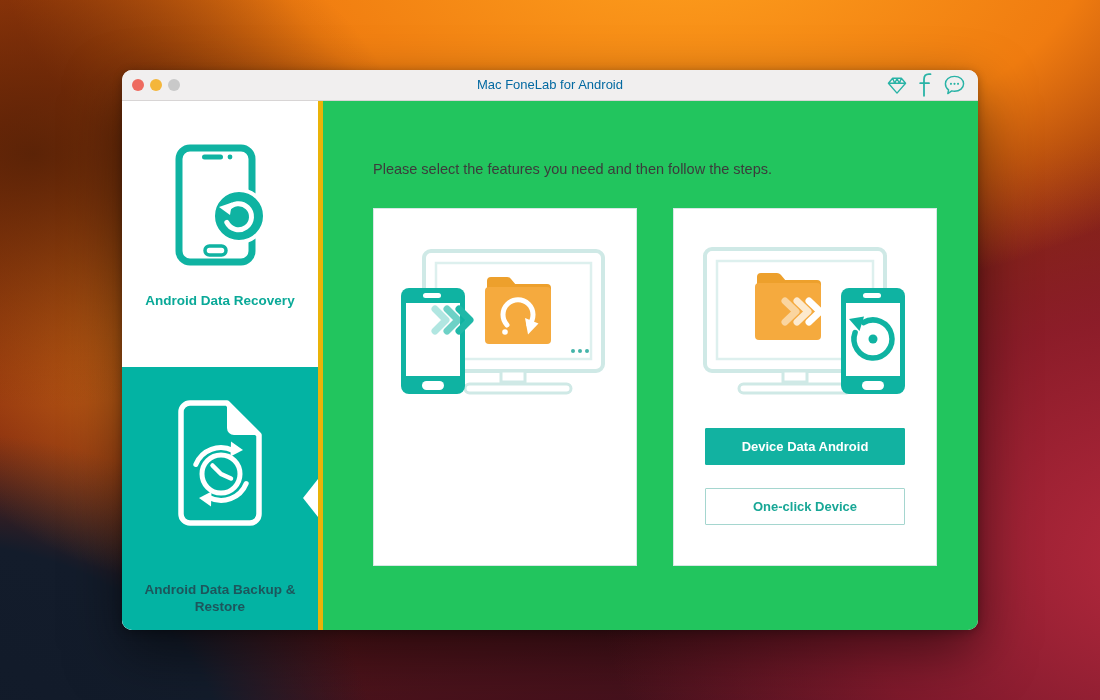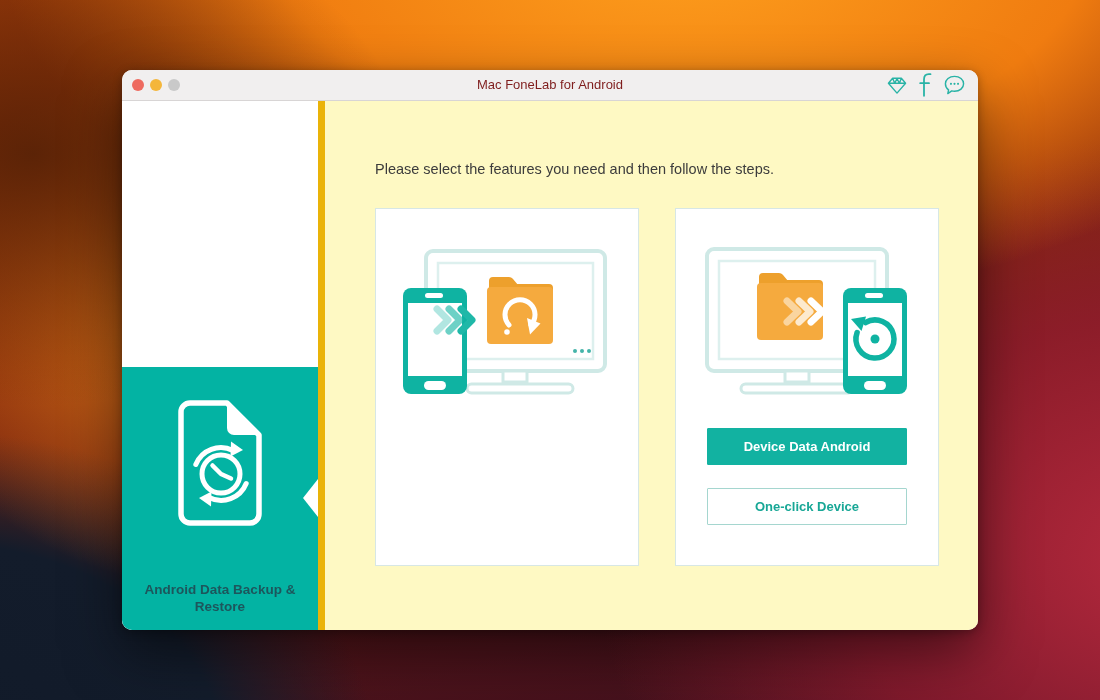--- a/index.html
+++ b/index.html
@@ -24,21 +24,21 @@
   .titlebar{
     position:absolute;top:0;left:0;right:0;height:30px;
     background:#f1efef;border-bottom:1px solid #d8d5d5;
   }
   .tl{position:absolute;top:9px;width:12px;height:12px;border-radius:50%;}
   .tl.red{left:10px;background:#ee6a5f;}
   .tl.yellow{left:28px;background:#f4b63b;}
   .tl.gray{left:46px;background:#c9c9c9;}
   .wtitle{
     position:absolute;left:0;right:0;top:0;height:30px;line-height:30px;
-    text-align:center;font-size:13px;color:#7f1d1d;font-weight:500;pointer-events:none;
+    text-align:center;font-size:13px;color:#0369a1;font-weight:500;pointer-events:none;
   }
   .tb-icons{position:absolute;right:12px;top:0;height:30px;display:flex;align-items:center;gap:11px;}
   .tb-icons svg{display:block;}
   
   .sidebar{position:absolute;top:31px;left:0;width:196px;bottom:0;background:#fff;}
   .side-item{position:absolute;left:0;width:100%;cursor:default;}
   .item-recovery{top:0;height:266px;background:#fff;}
   .item-backup{top:266px;height:263px;background:#03b3a3;}
   .side-icon{position:absolute;}
   .item-recovery .side-icon{left:53px;top:43px;}
@@ -48,21 +48,21 @@
     font-size:13.5px;font-weight:700;line-height:1.25;
   }
   .item-recovery .side-label{top:192px;color:#0aa998;}
   .item-backup .side-label{top:183px;color:#1d565c;margin-top:32px;}
   .notch{
     position:absolute;right:0;top:112px;width:0;height:0;
     border-top:19px solid transparent;border-bottom:19px solid transparent;
     border-right:15px solid #ffffff;
   }
   
-  .content{position:absolute;top:31px;left:196px;right:0;bottom:0;background:#fef9c3;border-left:7px solid #eab308;}
+  .content{position:absolute;top:31px;left:196px;right:0;bottom:0;background:#22c55e;border-left:5px solid #eab308;}
   .heading{position:absolute;left:50px;top:60px;font-size:14.5px;color:#3c3c3c;margin:0;}
   .card{
     position:absolute;top:107px;width:264px;height:358px;
     background:#fff;border:1px solid #d7e7e5;box-sizing:border-box;
   }
   .card-backup{left:50px;}
   .card-restore{left:350px;}
   .illus{position:absolute;left:15px;top:28px;}
   .btn{
     position:absolute;left:31px;width:200px;height:37px;
@@ -93,20 +93,32 @@
         <path d="M12 2.5 c5.5 0 9.5 3.4 9.5 7.8 s-4 7.8 -9.5 7.8 c-1 0 -2-.1-2.9-.4 L5 20.5 l.8-3.9 C3.6 15.2 2.5 13 2.5 10.3 2.5 5.9 6.5 2.5 12 2.5 z" fill="none" stroke="#29b3a6" stroke-width="1.5" stroke-linejoin="round"></path>
         <circle cx="8.3" cy="10.3" r="1.1" fill="#29b3a6"></circle>
         <circle cx="12" cy="10.3" r="1.1" fill="#29b3a6"></circle>
         <circle cx="15.7" cy="10.3" r="1.1" fill="#29b3a6"></circle>
       </svg>
     </div>
   </div>
 
   <aside class="sidebar">
 
+    <div class="side-item item-recovery">
+      <svg class="side-icon" width="92" height="122" viewBox="0 0 92 122">
+        <rect x="4" y="4" width="73" height="114" rx="11" fill="#fff" stroke="#0fb3a2" stroke-width="7"></rect>
+        <rect x="27" y="10.5" width="21" height="5" rx="2.5" fill="#0fb3a2"></rect>
+        <circle cx="55" cy="13" r="2.4" fill="#0fb3a2"></circle>
+        <rect x="30" y="102" width="21" height="9" rx="4.5" fill="none" stroke="#0fb3a2" stroke-width="3.5"></rect>
+        <circle cx="64" cy="72" r="26" fill="#0fb3a2" stroke="#fff" stroke-width="4"></circle>
+        <path d="M52.7 65.5 A13 13 0 1 1 51.8 78.4" fill="none" stroke="#fff" stroke-width="5" stroke-linecap="round"></path>
+        <path d="M44 63 L57 58.5 55 71 Z" fill="#fff"></path>
+      </svg>
+      <div class="side-label">Android Data Recovery</div>
+    </div>
 
     <div class="side-item item-backup">
       <svg class="side-icon" width="100" height="132" viewBox="0 0 100 132">
         <path d="M10 14 a9 9 0 0 1 9 -9 h37 l32 32 v79 a9 9 0 0 1 -9 9 h-60 a9 9 0 0 1 -9 -9 z" fill="none" stroke="#fff" stroke-width="5.5" stroke-linejoin="round"></path>
         <path d="M56 5 l32 32 h-25 a7 7 0 0 1 -7 -7 z" fill="#fff"></path>
         <circle cx="50" cy="76" r="19" fill="none" stroke="#fff" stroke-width="5"></circle>
         <path d="M50 76 L41.5 67.5 M50 76 L60 80.5" stroke="#fff" stroke-width="4.5" stroke-linecap="round"></path>
         <path d="M24.8 66.5 A27 27 0 0 1 62 52.5" fill="none" stroke="#fff" stroke-width="5" stroke-linecap="round"></path>
         <path d="M60 43.5 L72 52 59.5 58.5 Z" fill="#fff"></path>
         <path d="M75.2 85.5 A27 27 0 0 1 38 99.5" fill="none" stroke="#fff" stroke-width="5" stroke-linecap="round"></path>

